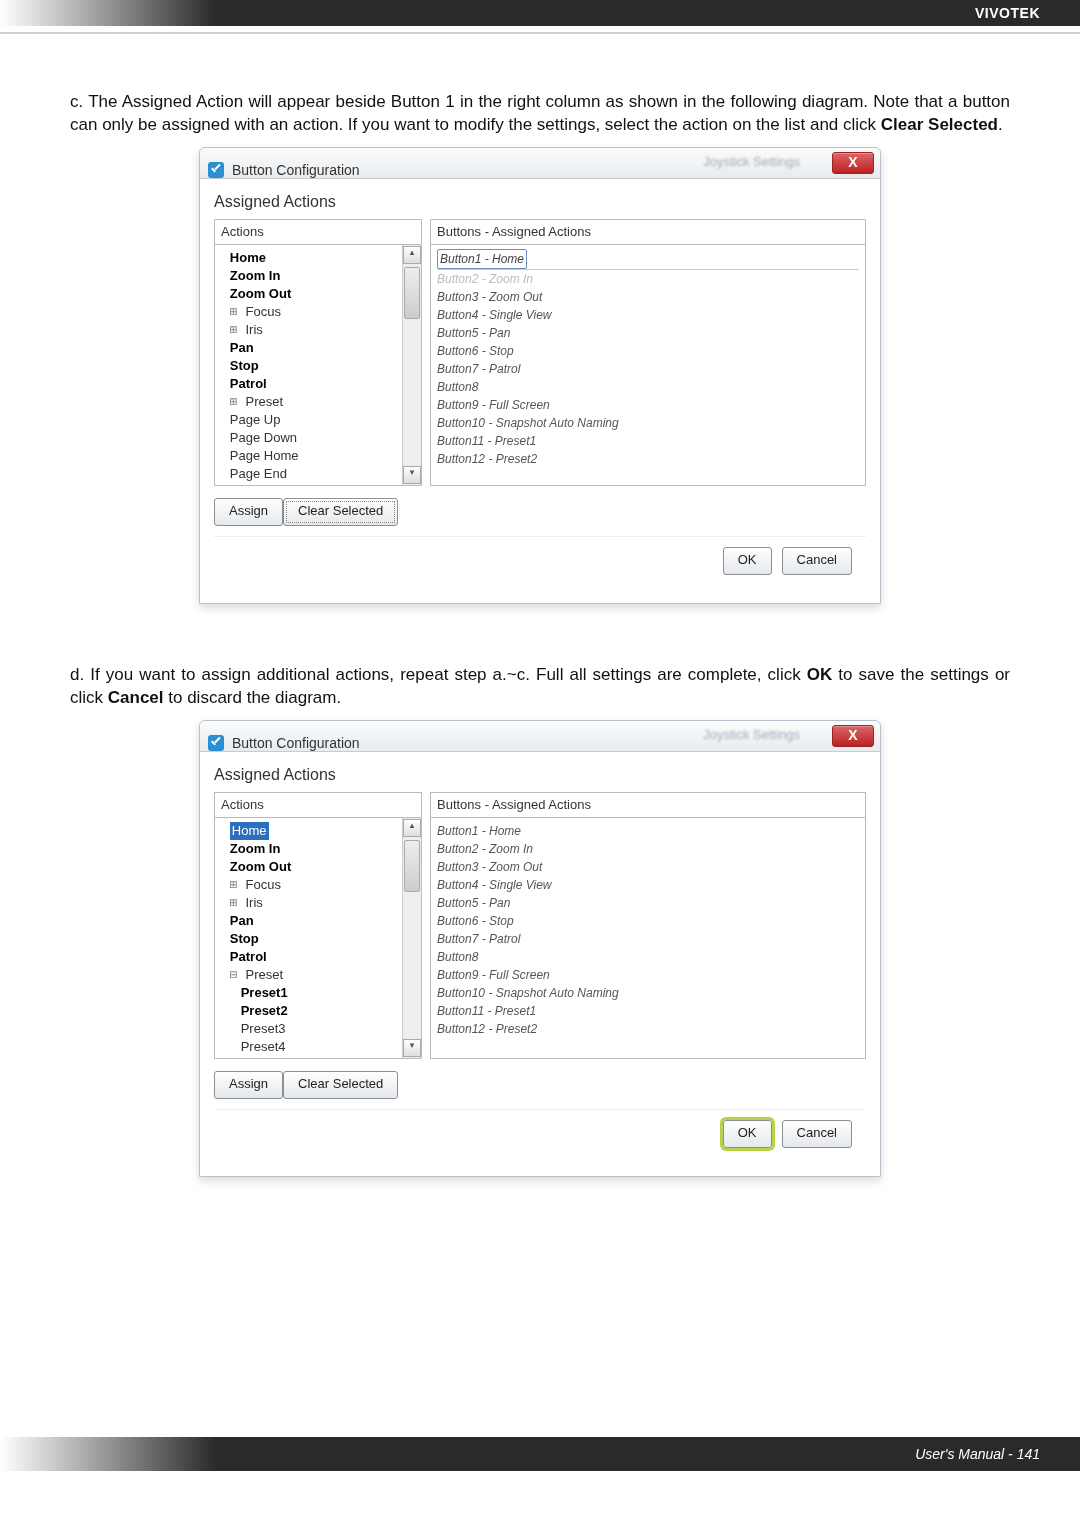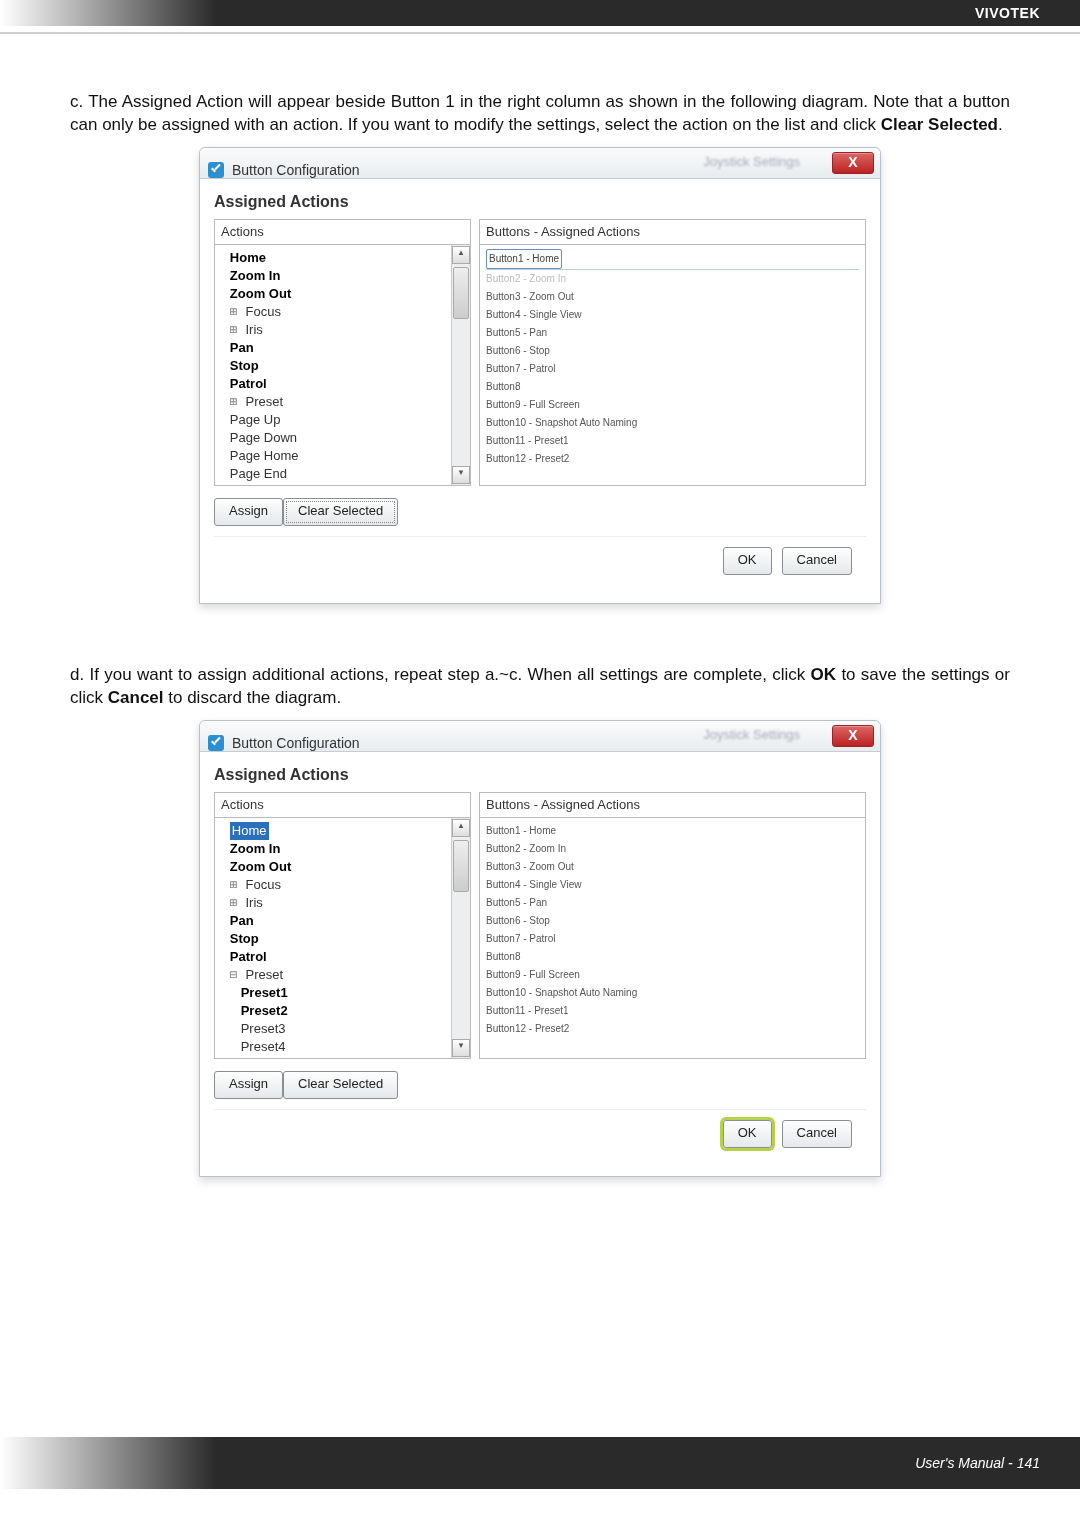--- a/index.html
+++ b/index.html
@@ -111,29 +111,29 @@
     top: 6px;
     color: #aab;
     font-size: 13px;
     filter: blur(1px);
   }
   .dlg-body {
     padding: 10px 14px 14px 14px;
     background: #fff;
   }
   .section-title {
-    font-weight: bold;
+    font-weight: normal;
     font-size: 16px;
     margin: 4px 0 8px 0;
   }
   .two-col {
     display: flex;
     gap: 8px;
   }
-  .col-left { width: 257px; }
+  .col-left { width: 208px; }
   .col-right { flex: 1; }
   .col-head {
     border: 1px solid #bbb;
     height: 24px;
     line-height: 24px;
     padding: 0 6px;
     background: #fff;
     font-size: 13px;
   }
   .tree-box, .list-box {
@@ -188,21 +188,22 @@
   .sel-home {
     display: inline-block;
     background: #2b6fbd;
     color: #fff;
     padding: 0 2px;
   }
   .list-inner {
     padding: 4px 6px;
     line-height: 18px;
     color: #555;
-    font-size: 10px;
+    font-size: 12px;
+    font-style: italic;
   }
   .list-inner .hl {
     border: 1px solid #6a8fbf;
     border-radius: 2px;
     padding: 0 2px;
     color: #444;
     display: inline-block;
     background: #fdfdfe;
   }
   .btn-row {
@@ -230,21 +231,21 @@
   .footer-btns {
     display: flex;
     justify-content: flex-end;
     gap: 10px;
     padding: 10px 14px 14px 0;
     border-top: 1px solid #eee;
     margin-top: 10px;
   }
   .page-footer {
     margin-top: 260px;
-    height: 52px;
+    height: 34px;
     background: linear-gradient(to left, #2a2a2a 0%, #2a2a2a 80%, #fff 100%);
     display: flex;
     justify-content: flex-end;
     align-items: center;
     padding-right: 40px;
   }
   .page-footer span {
     color: #fff;
     font-style: italic;
     font-size: 14px;
@@ -328,21 +329,21 @@
           </div>
         </div>
         <div class="footer-btns">
           <div class="btn"><span>OK</span></div>
           <div class="btn"><span>Cancel</span></div>
         </div>
       </div>
     </div>
 
     <p class="para">
-      <span>d. If you want to assign additional actions, repeat step a.~c. When all settings are complete, click </span>
+      <span>d. If you want to assign additional actions, repeat step a.~c. Full all settings are complete, click </span>
       <b>OK</b>
       <span> to save the settings or click </span>
       <b>Cancel</b>
       <span> to discard the diagram.</span>
     </p>
 
     <div class="dialog-container">
       <div class="titlebar">
         <div class="logo"></div>
         <span class="titlebar-title">Button Configuration</span>

